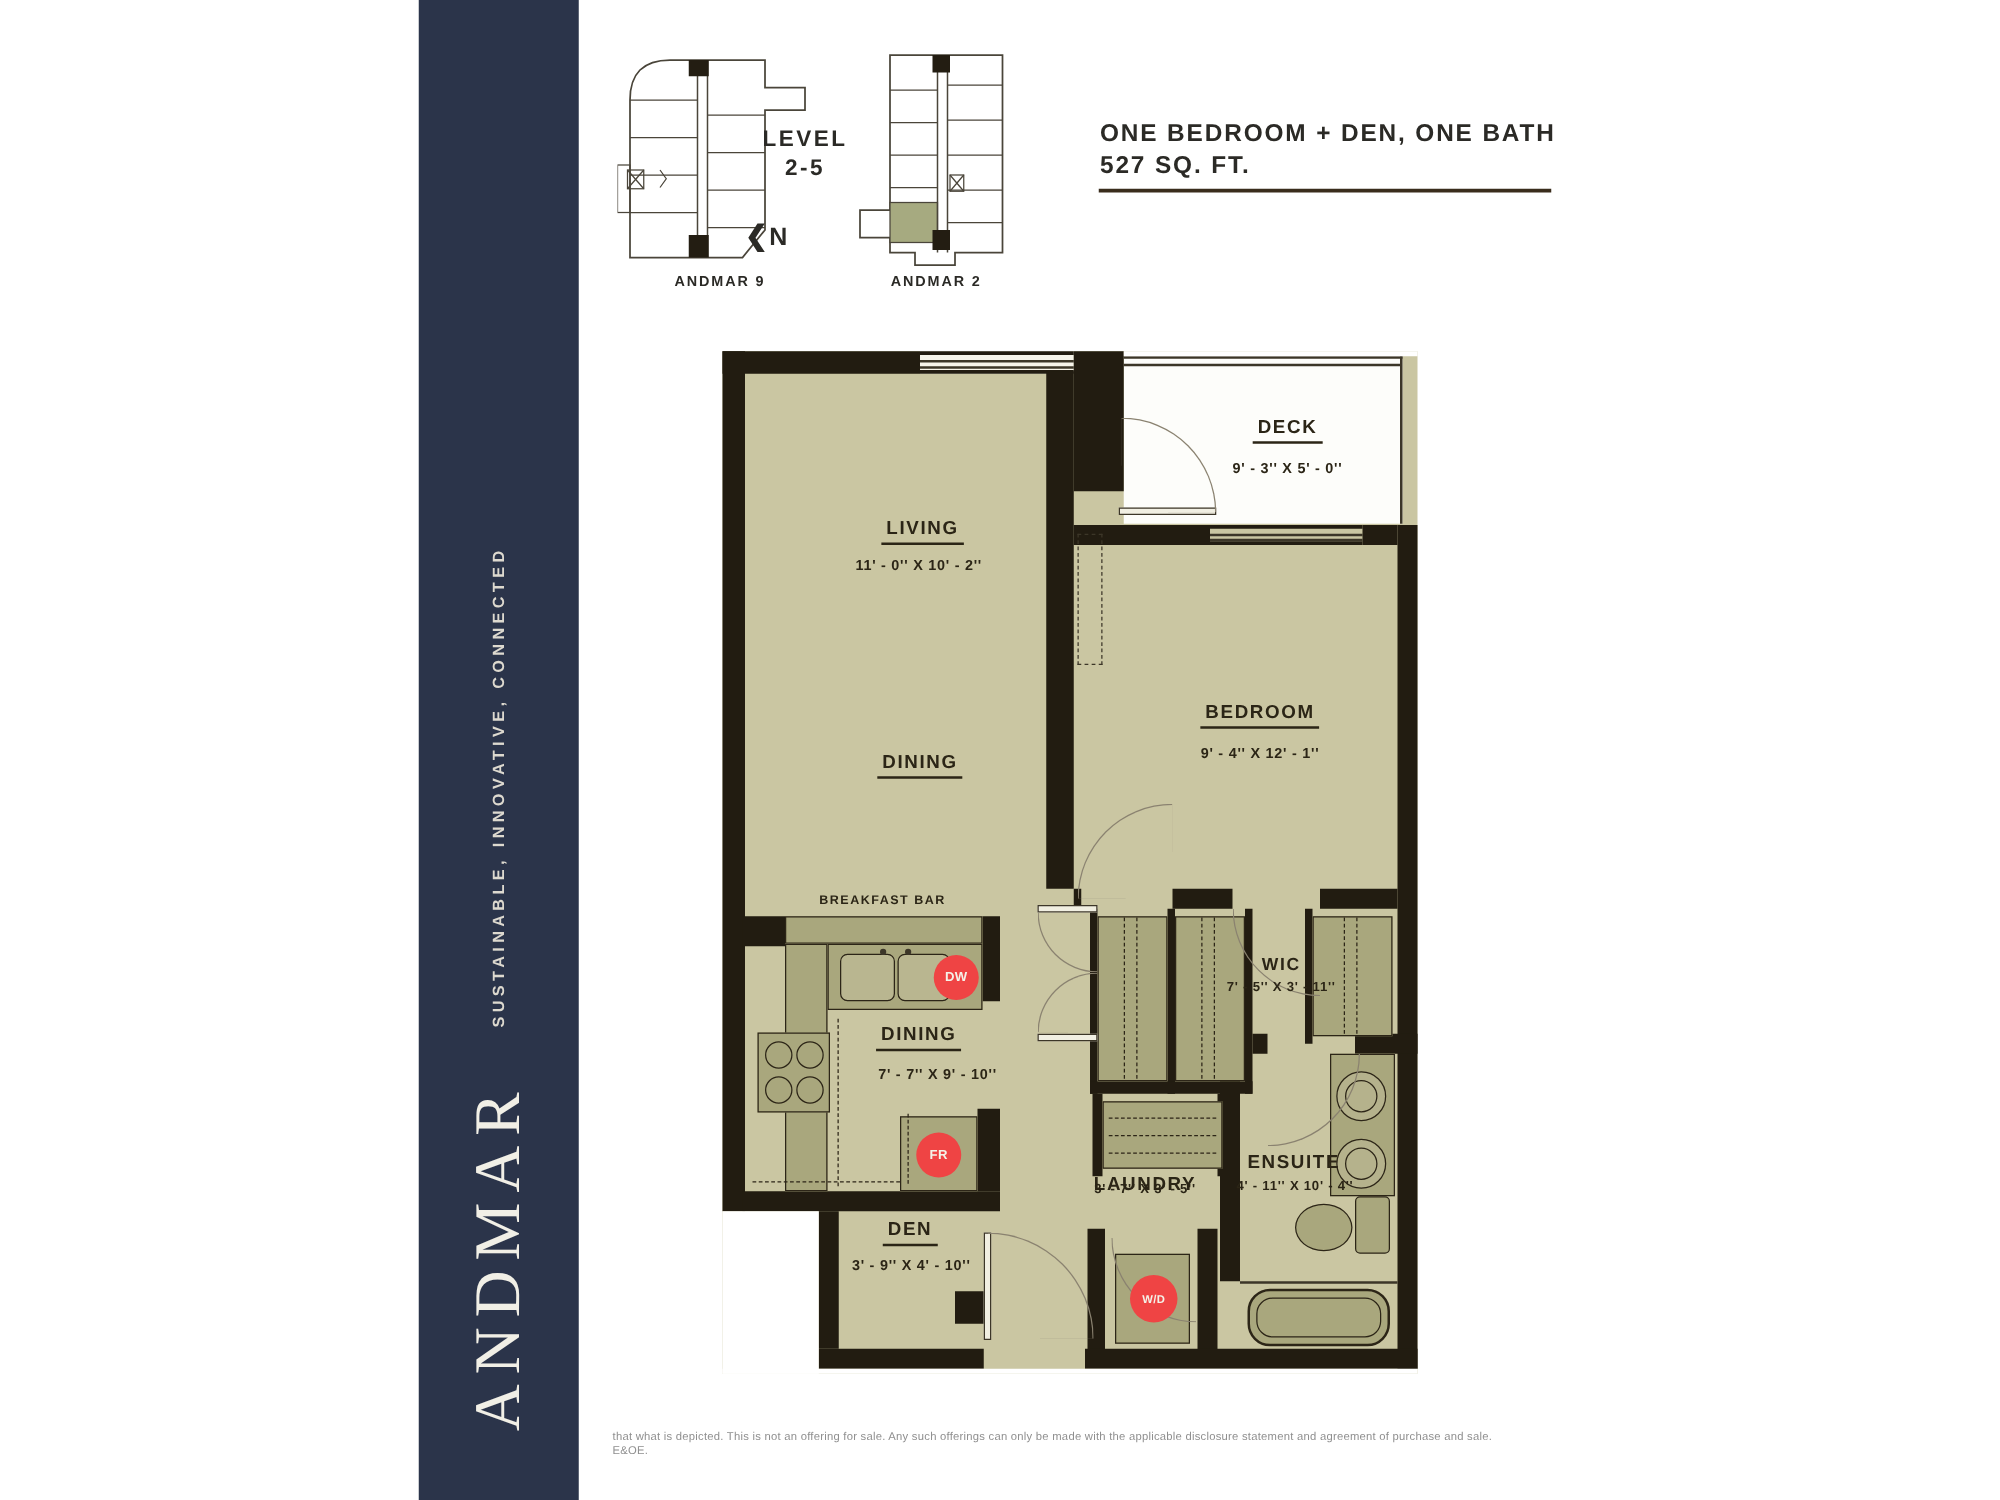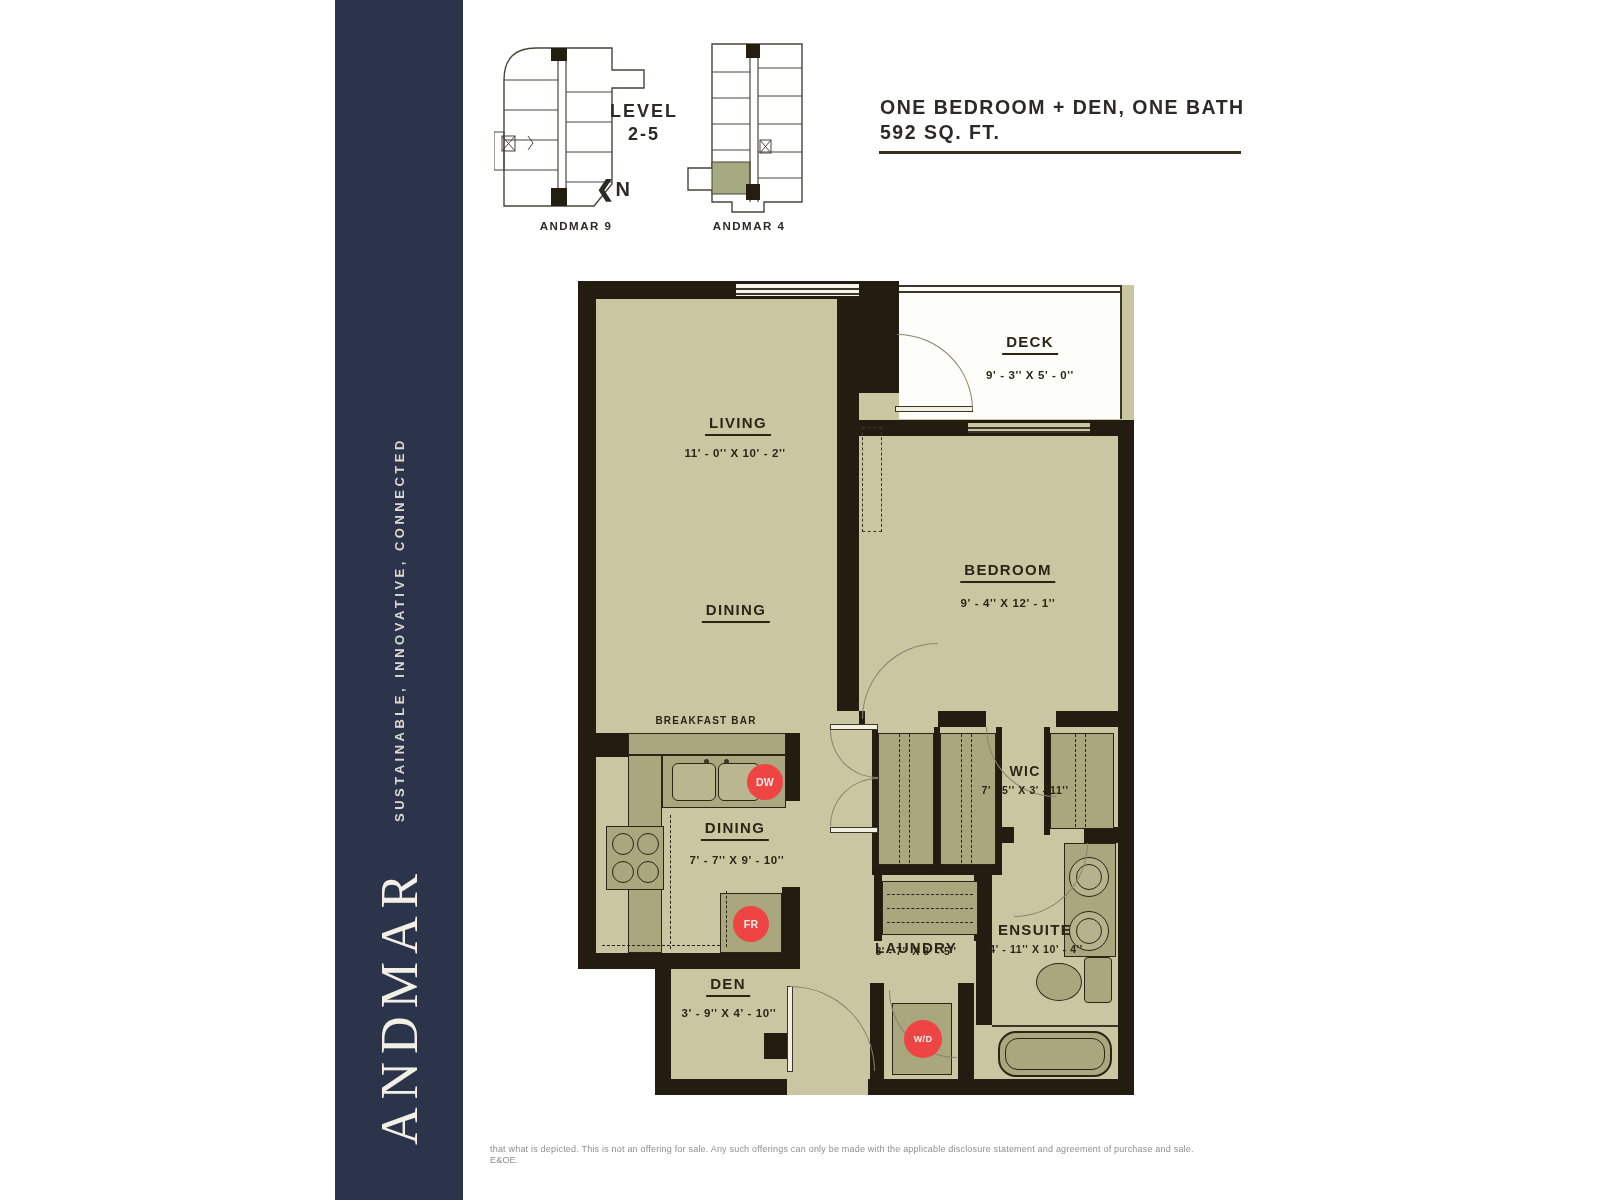--- a/index.html
+++ b/index.html
@@ -134,32 +134,32 @@
       <line x1="74" y1="144" x2="118" y2="144" stroke="#4a453a" stroke-width="1"></line>
       <rect x="62" y="10" width="14" height="14" fill="#231d12"></rect>
       <rect x="62" y="150" width="14" height="16" fill="#231d12"></rect>
       <g>
         <rect x="76" y="106" width="11" height="13" fill="none" stroke="#4a453a" stroke-width="1"></rect>
         <line x1="76" y1="106" x2="87" y2="119" stroke="#4a453a" stroke-width="1"></line>
         <line x1="87" y1="106" x2="76" y2="119" stroke="#4a453a" stroke-width="1"></line>
       </g>
     </svg>
   </div>
-  <div class="kp-label" style="left:749px;top:220px;">ANDMAR 4</div>
+  <div class="kp-label" style="left:749px;top:220px;">ANDMAR 2</div>
 
   <div id="level-label">
     <div>LEVEL</div>
     <div>2-5</div>
   </div>
   <div id="north">
     <span class="chev">❮</span><span>N</span>
   </div>
 
   <div id="title">ONE BEDROOM + DEN, ONE BATH</div>
-  <div id="area">592 SQ. FT.</div>
+  <div id="area">527 SQ. FT.</div>
   <div id="title-rule"></div>
 
   <div id="plan">
 
     <div id="deck-area">
         <div class="gl"></div>
       </div>
 
     <div class="win" style="left:158px;top:0;width:123px;height:18px;">
       <div class="gl" style="top:4px;"></div>
@@ -281,21 +281,21 @@
     <div class="room-dims" style="left:157px;top:166px;">11' - 0'' X 10' - 2''</div>
     <div class="room-label ul" style="left:158px;top:320px;">DINING</div>
     <div class="room-label ul" style="left:452px;top:52px;">DECK</div>
     <div class="room-dims" style="left:452px;top:88px;">9' - 3'' X 5' - 0''</div>
     <div class="room-label ul" style="left:430px;top:280px;">BEDROOM</div>
     <div class="room-dims" style="left:430px;top:316px;">9' - 4'' X 12' - 1''</div>
     <div class="room-label" style="left:447px;top:482px;font-size:14px;">WIC</div>
     <div class="room-dims" style="left:447px;top:503px;font-size:10.5px;">7' - 5'' X 3' - 11''</div>
     <div class="mini-label" style="left:128px;top:434px;">BREAKFAST BAR</div>
     <div class="room-label ul" style="left:157px;top:538px;">DINING</div>
-    <div class="room-dims" style="left:159px;top:573px;">7' - 7'' X 9' - 10''</div>
+    <div class="room-dims" style="left:172px;top:573px;">7' - 7'' X 9' - 10''</div>
     <div class="room-label" style="left:338px;top:658px;">LAUNDRY</div>
     <div class="room-dims" style="left:338px;top:664px;font-size:10.5px;">3' - 7'' X 3' - 5''</div>
     <div class="room-label" style="left:457px;top:640px;">ENSUITE</div>
     <div class="room-dims" style="left:458px;top:662px;font-size:10.5px;">4' - 11'' X 10' - 4''</div>
     <div class="room-label ul" style="left:150px;top:694px;">DEN</div>
     <div class="room-dims" style="left:151px;top:726px;">3' - 9'' X 4' - 10''</div>
   </div>
 
   <div id="disclaimer">
     <div>that what is depicted. This is not an offering for sale. Any such offerings can only be made with the applicable disclosure statement and agreement of purchase and sale. E&amp;OE.</div>

